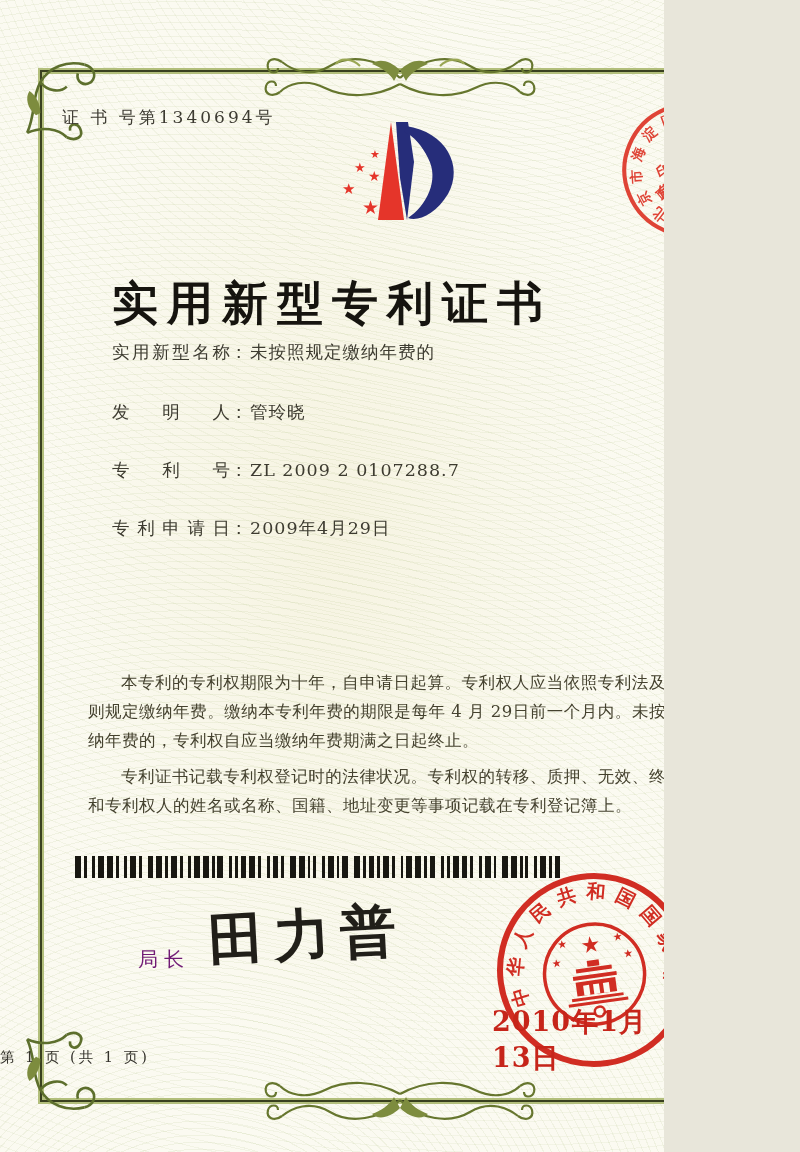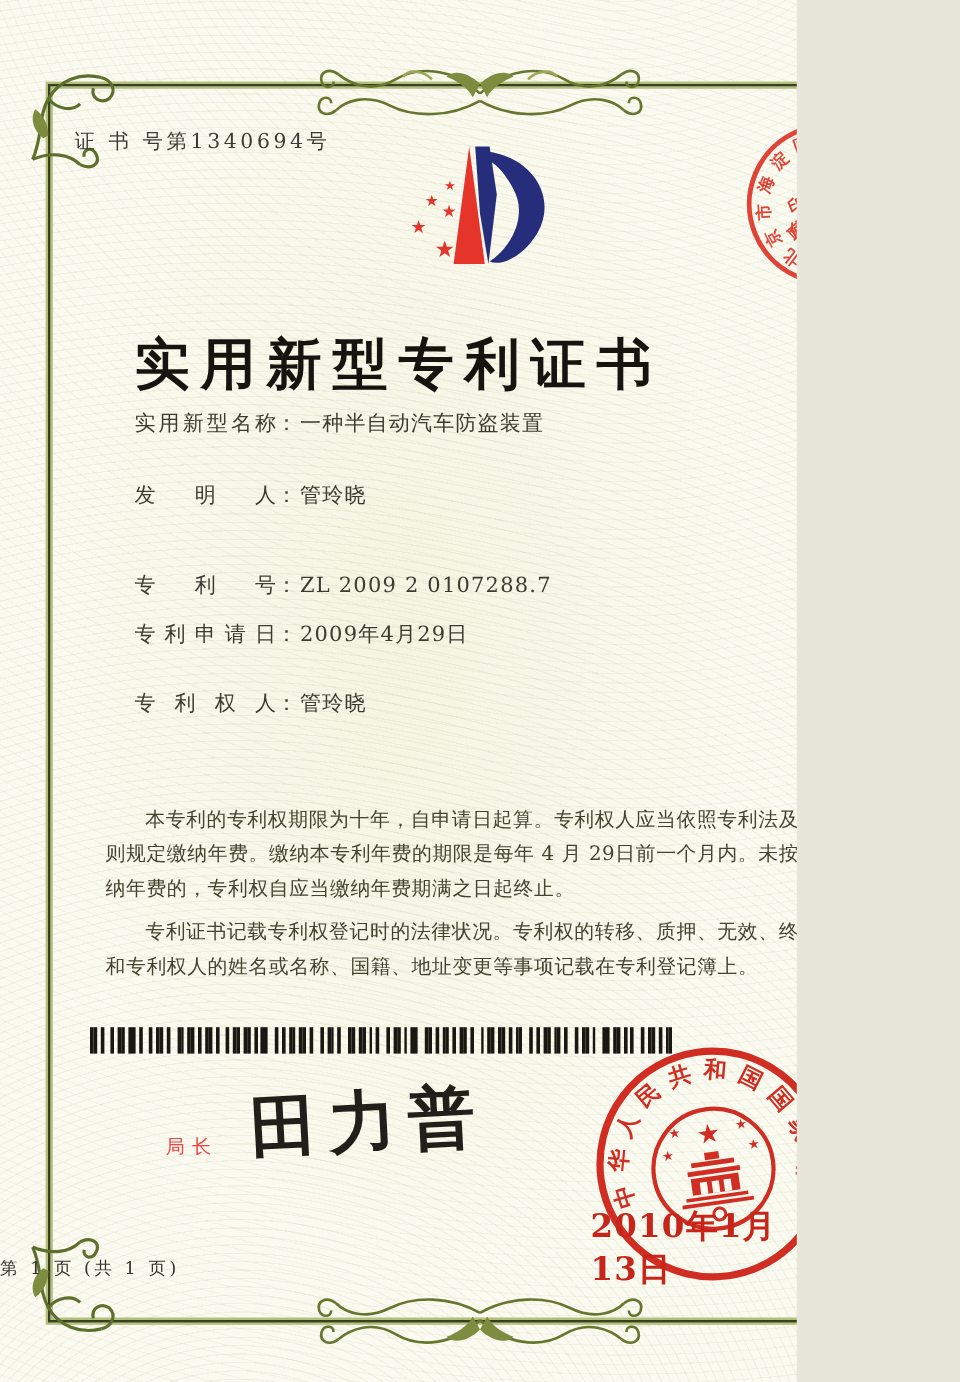--- a/index.html
+++ b/index.html
@@ -19,21 +19,21 @@
   .frow{position:absolute;left:88px;white-space:nowrap;font-size:17.5px;color:#3d3b30;}
   .flabel{display:inline-block;width:118px;text-align:justify;text-align-last:justify;vertical-align:top;margin-left:24px;}
   .fcolon{display:inline-block;width:20px;}
   .fvalue{letter-spacing:1px;}
   .paras{left:88px;top:668px;width:646px;}
   .paras p{margin:0 0 7px 0;font-size:16.5px;line-height:1.76;text-indent:2em;
            color:#45422f;letter-spacing:.5px;text-align:justify;}
   .barcode{left:75px;top:856px;width:488px;height:22px;display:flex;}
   .bc{flex:1;}
   .bc.dark{background:#181711;}
-  .sig-title{left:138px;top:946px;font-size:16px;letter-spacing:6px;color:#ef4444;}
+  .sig-title{left:138px;top:946px;font-size:20px;letter-spacing:6px;color:#701a75;}
   .sig-name{left:208px;top:898px;font-size:56px;font-weight:bold;color:#211f19;
             transform:rotate(-3deg);letter-spacing:10px;font-family:"DejaVu Serif",serif;}
   .seal-date{left:492px;top:1004px;font-size:27px;font-weight:bold;color:#c6251a;letter-spacing:1px;}
   .footer{left:0;top:1048px;width:100%;text-align:left;font-size:14.5px;letter-spacing:3px;color:#33312a;}
   .tax-stamp{left:608px;top:88px;width:164px;height:164px;transform:rotate(-22deg);opacity:.92;}
   .big-seal{left:492px;top:868px;width:204px;height:204px;transform:rotate(-8deg);opacity:.95;}
   .logo{left:334px;top:118px;width:140px;height:108px;}
   .orn{pointer-events:none;}
   svg text{font-family:"DejaVu Serif","Liberation Serif",serif;}
 </style>
@@ -151,33 +151,30 @@
     <text x="36" y="40" font-size="11" fill="#e5352a">★</text>
     <text x="20" y="54" font-size="13" fill="#e5352a">★</text>
     <text x="34" y="63" font-size="14" fill="#e5352a">★</text>
     <text x="8" y="76" font-size="15" fill="#e5352a">★</text>
     <text x="28" y="96" font-size="19" fill="#e5352a">★</text>
   </svg>
 
   <div class="abs title">实用新型专利证书</div>
 
   <div class="frow" style="top:340px">
-    <span class="flabel">实用新型名称</span><span class="fcolon">：</span><span class="fvalue">一种半自动汽车防盗装置</span>
+    <span class="flabel">实用新型名称</span><span class="fcolon">：</span><span class="fvalue">未按照规定缴纳年费的</span>
   </div>
   <div class="frow" style="top:400px">
     <span class="flabel">发明人</span><span class="fcolon">：</span><span class="fvalue">管玲晓</span>
   </div>
-  <div class="frow" style="top:475px">
+  <div class="frow" style="top:458px">
     <span class="flabel">专利号</span><span class="fcolon">：</span><span class="fvalue">ZL 2009 2 0107288.7</span>
   </div>
   <div class="frow" style="top:516px">
     <span class="flabel">专利申请日</span><span class="fcolon">：</span><span class="fvalue">2009年4月29日</span>
-  </div>
-  <div class="frow" style="top:574px">
-    <span class="flabel">专利权人</span><span class="fcolon">：</span><span class="fvalue">管玲晓</span>
   </div>
 
   <div class="abs paras">
     <p>本专利的专利权期限为十年，自申请日起算。专利权人应当依照专利法及其实施细则规定缴纳年费。缴纳本专利年费的期限是每年 4 月 29日前一个月内。未按照规定缴纳年费的，专利权自应当缴纳年费期满之日起终止。</p>
     <p>专利证书记载专利权登记时的法律状况。专利权的转移、质押、无效、终止、恢复和专利权人的姓名或名称、国籍、地址变更等事项记载在专利登记簿上。</p>
   </div>
 
   <div class="abs barcode">
       <div class="bc dark"></div>
       <div class="bc dark"></div>

